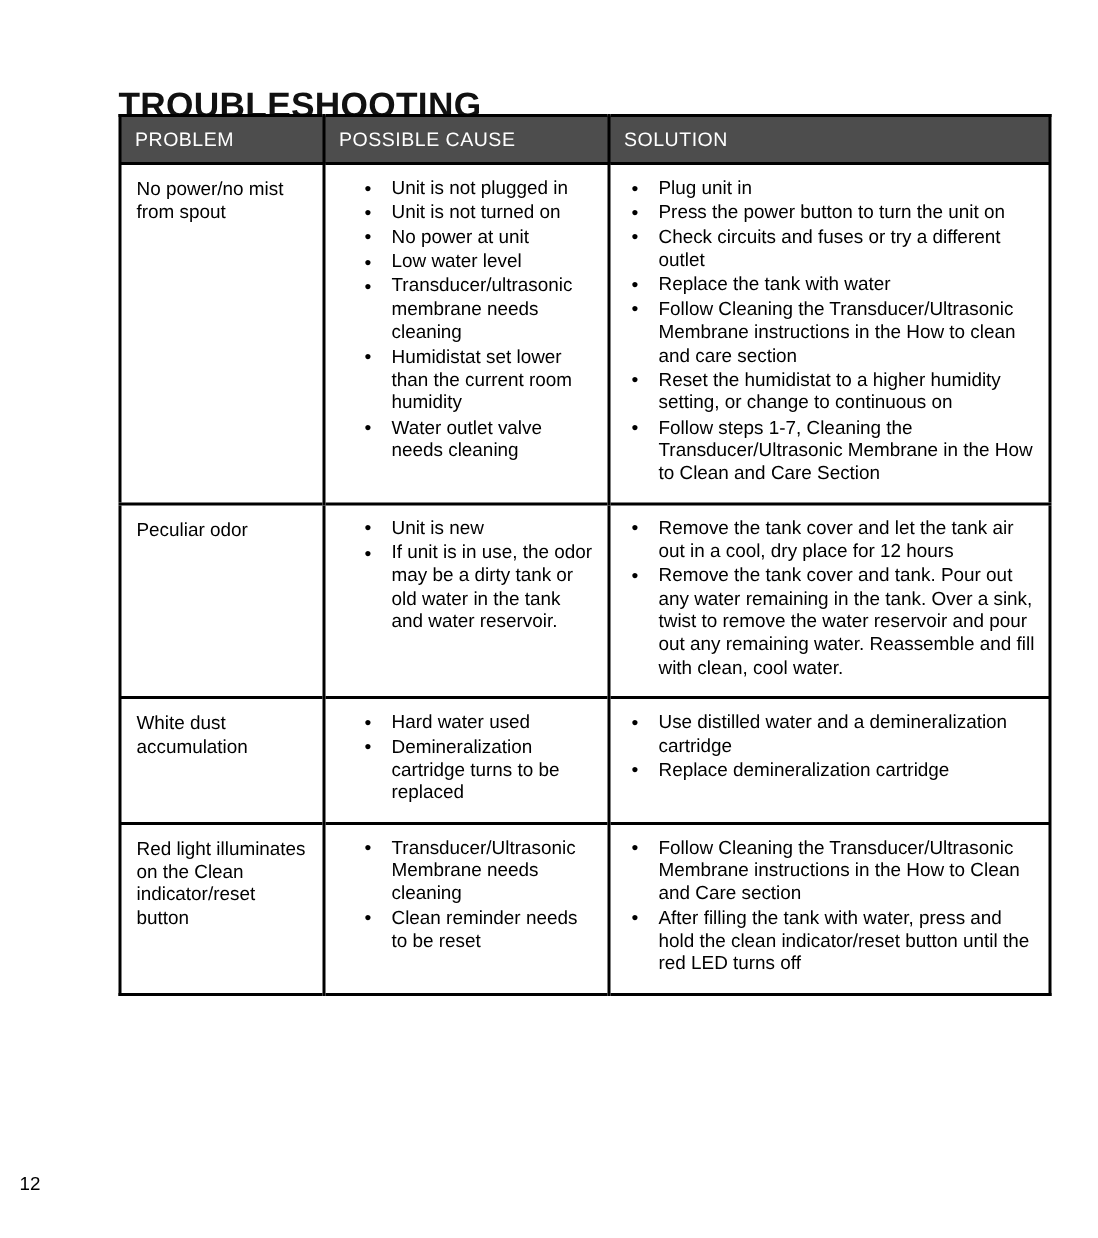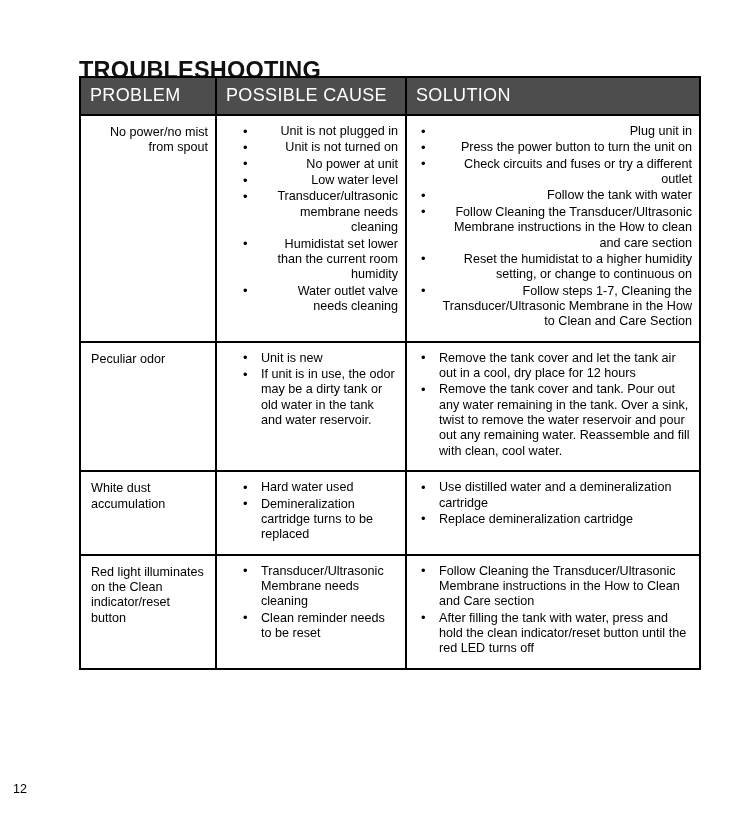--- a/index.html
+++ b/index.html
@@ -44,41 +44,41 @@
     width: 620px;
     border: 2px solid #000000;
   }
   table.troubleshooting col.c1 { width: 136px; }
   table.troubleshooting col.c2 { width: 190px; }
   table.troubleshooting col.c3 { width: 294px; }
 
   thead th {
     background: #4d4d4d;
     color: #ffffff;
-    font-size: 18px;
+    font-size: 13px;
     font-weight: normal;
     letter-spacing: 0.35px;
     text-align: left;
     padding: 7px 0 8px 9px;
     border-right: 2px solid #000000;
     border-bottom: 2px solid #000000;
     vertical-align: middle;
   }
   thead th:last-child { border-right: none; }
 
   tbody td {
     border-top: 2px solid #000000;
     border-right: 2px solid #000000;
     vertical-align: top;
     padding: 8px 7px 10px 9px;
     font-size: 12.6px;
     line-height: 1.22;
   }
   tbody td:last-child { border-right: none; }
-  tbody tr:first-child td { border-top: none; text-align: right; }
+  tbody tr:first-child td { border-top: none; }
 
   .prob {
     padding-left: 10px;
     padding-top: 9px;
   }
   ul.blist {
     list-style: none;
     margin: 0;
     padding: 0;
   }
@@ -142,21 +142,21 @@
                 <li>Transducer/ultrasonic membrane needs cleaning</li>
                 <li>Humidistat set lower than the current room humidity</li>
                 <li>Water outlet valve needs cleaning</li>
               </ul>
             </td>
             <td class="sol-cell">
               <ul class="blist">
                 <li>Plug unit in</li>
                 <li>Press the power button to turn the unit on</li>
                 <li>Check circuits and fuses or try a different outlet</li>
-                <li>Follow the tank with water</li>
+                <li>Replace the tank with water</li>
                 <li>Follow Cleaning the Transducer/Ultrasonic Membrane instructions in the How to clean and care section</li>
                 <li>Reset the humidistat to a higher humidity setting, or change to continuous on</li>
                 <li>Follow steps 1-7, Cleaning the Transducer/Ultrasonic Membrane in the How to Clean and Care Section</li>
               </ul>
             </td>
           </tr>
           <tr>
             <td class="prob">Peculiar odor</td>
             <td class="cause-cell">
               <ul class="blist">

